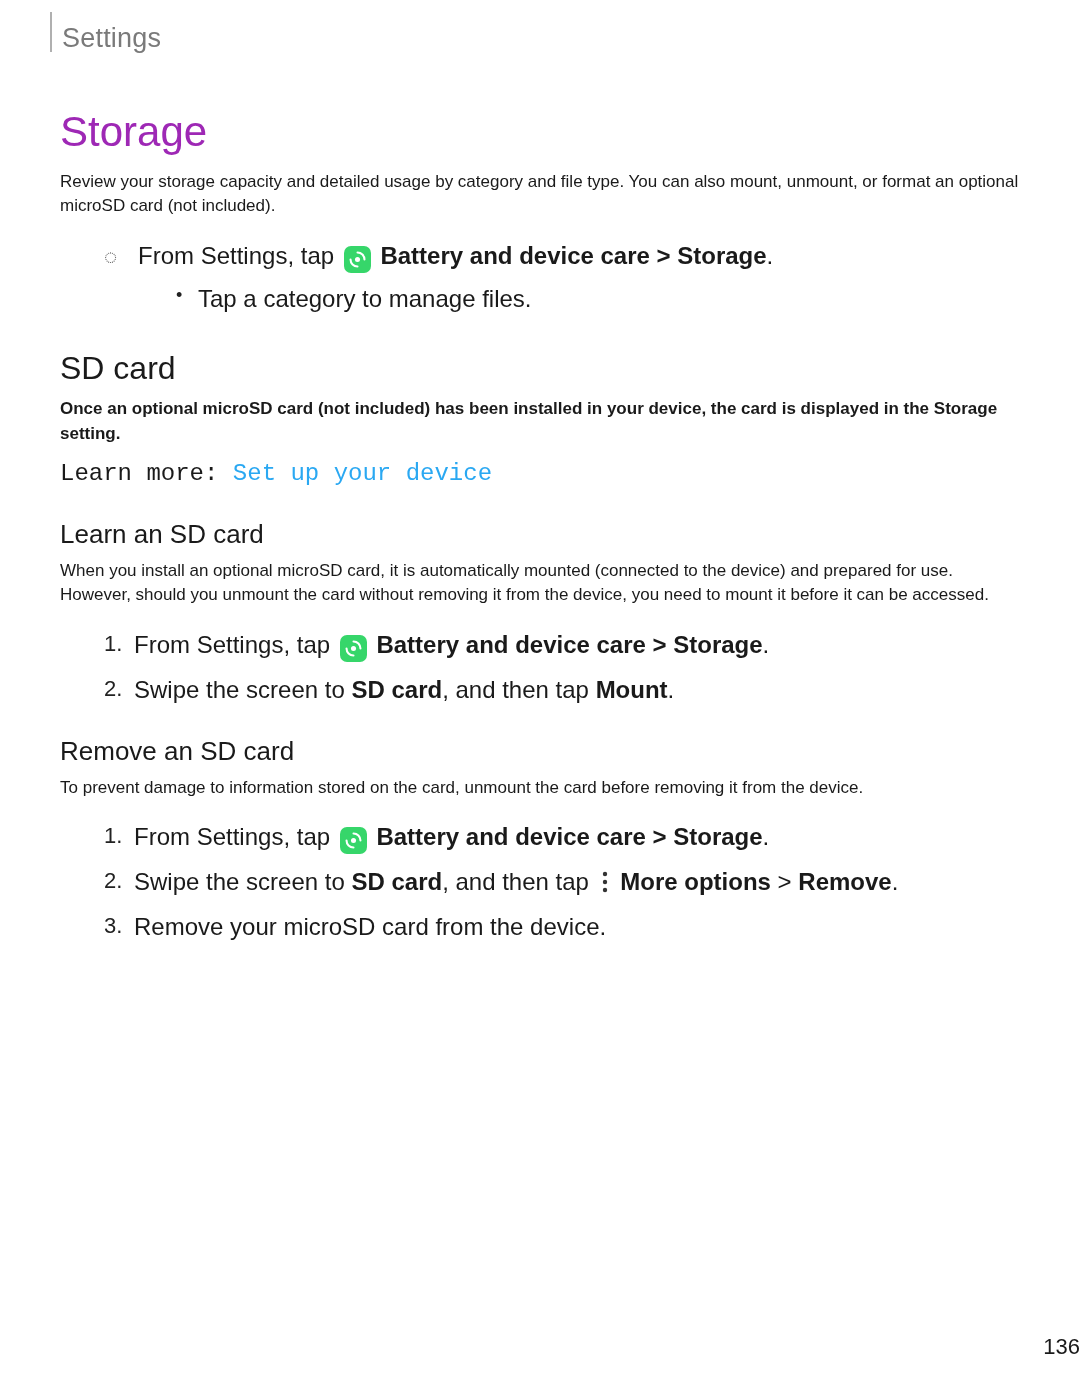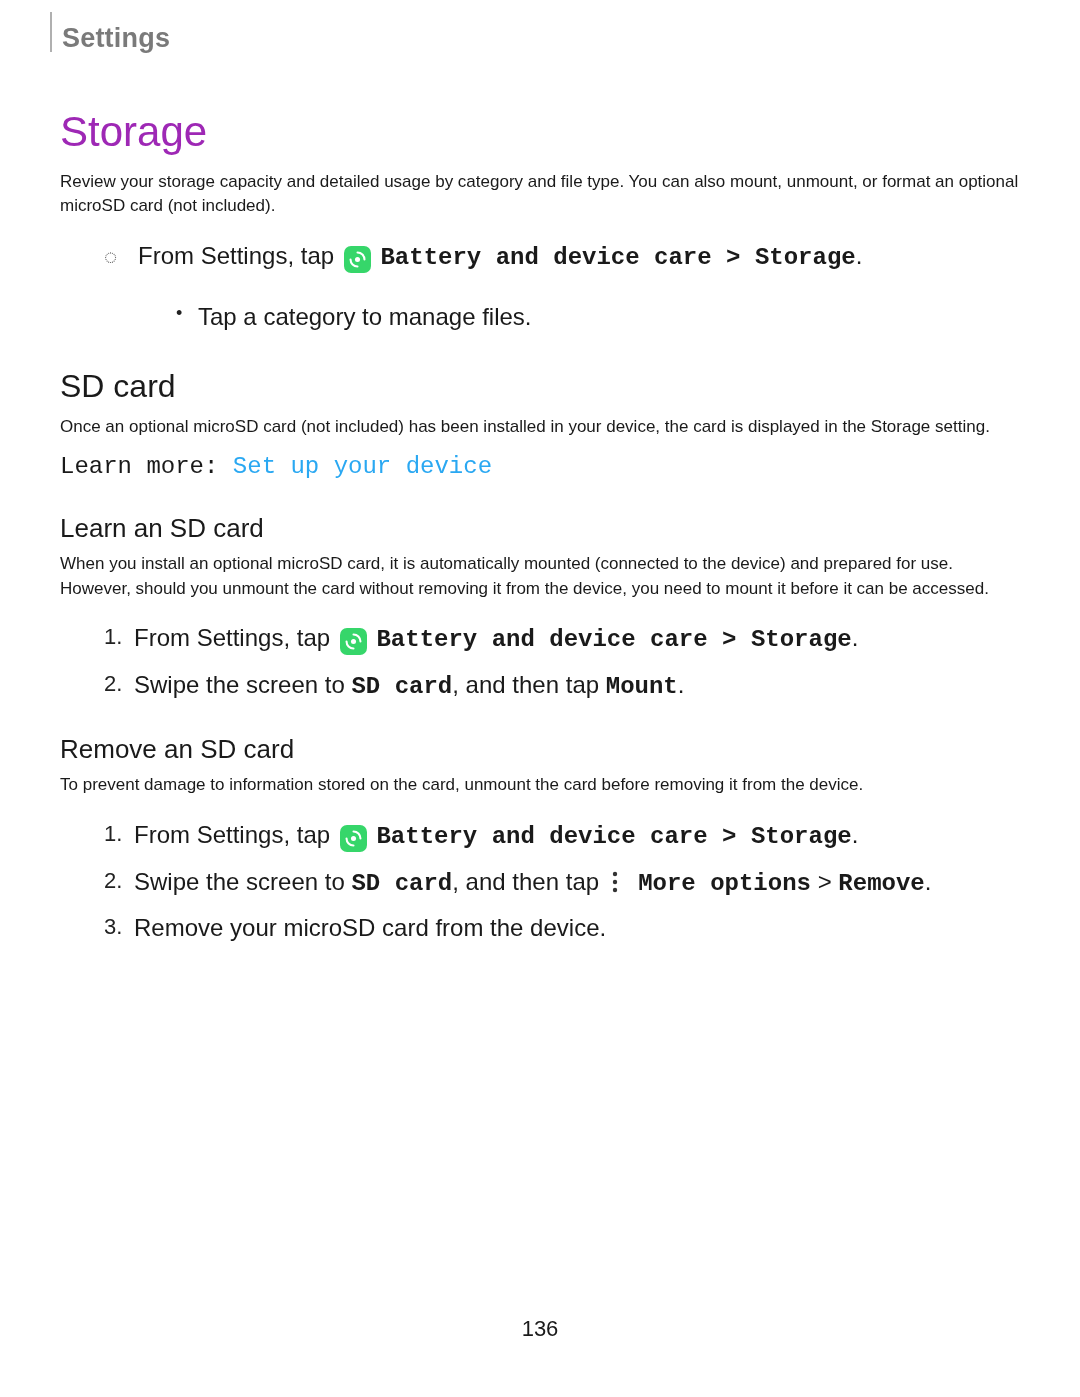--- a/index.html
+++ b/index.html
@@ -22,37 +22,38 @@
     position: absolute;
     left: 50px;
     top: 12px;
     width: 2px;
     height: 40px;
     background: #b0b0b0;
   }
   .breadcrumb {
     color: #7a7a7a;
     font-size: 27px;
-    font-weight: 700;
+    font-weight: 400;
     margin: 0 0 45px 2px;
     letter-spacing: 0.2px;
   }
   h1 {
     color: #9e28b5;
     font-size: 42px;
     font-weight: 400;
     margin: 16px 0 8px 0;
   }
   p.body {
     margin: 0 0 20px 0;
     font-size: 17px;
     line-height: 1.45;
   }
   p.body.tight {
     margin-bottom: 8px;
+    font-weight: bold;
   }
   h2 {
     font-size: 32px;
     font-weight: 400;
     color: #1a1a1a;
     margin: 30px 0 6px 0;
   }
   h3 {
     font-size: 26px;
     font-weight: 400;
@@ -61,21 +62,21 @@
   }
   a.link {
     color: #2aa8f2;
     text-decoration: none;
   }
   .learn-more {
     margin: 10px 0 10px 0;
     font-size: 24px;
     font-family: Liberation Mono, monospace;
   }
-  .strong { font-weight: 700; font-family: Liberation Mono, monospace; }
+  .strong { font-weight: 700; }
   
   ul.dotted {
     list-style: none;
     padding: 0 0 0 44px;
     margin: 2px 0 10px 0;
   }
   ul.dotted > li {
     position: relative;
     padding-left: 34px;
     margin: 6px 0;
@@ -86,21 +87,21 @@
     position: absolute;
     left: 0;
     top: 2px;
     color: #555;
     font-size: 22px;
   }
   
   ul.dot {
     list-style: none;
     padding: 0 0 0 38px;
-    margin: 24px 0 0 0;
+    margin: 8px 0 0 0;
   }
   ul.dot > li {
     position: relative;
     padding-left: 22px;
     margin: 6px 0;
     line-height: 1.45;
   }
   ul.dot > li::before {
     content: "•";
     position: absolute;
@@ -158,24 +159,24 @@
     justify-content: center;
     margin: 0 2px 0 2px;
   }
   .icon-more svg {
     width: 6px;
     height: 22px;
     display: block;
   }
   .page-number {
     position: absolute;
-    bottom: 52px;
+    bottom: 34px;
     left: 0;
     width: 100%;
-    text-align: center;
+    text-align: right;
     font-size: 22px;
     color: #1a1a1a;
   }
 </style>
 </head>
 <body>
 
 <div class="header-rule"></div>
 <div class="breadcrumb">Settings</div>
 

